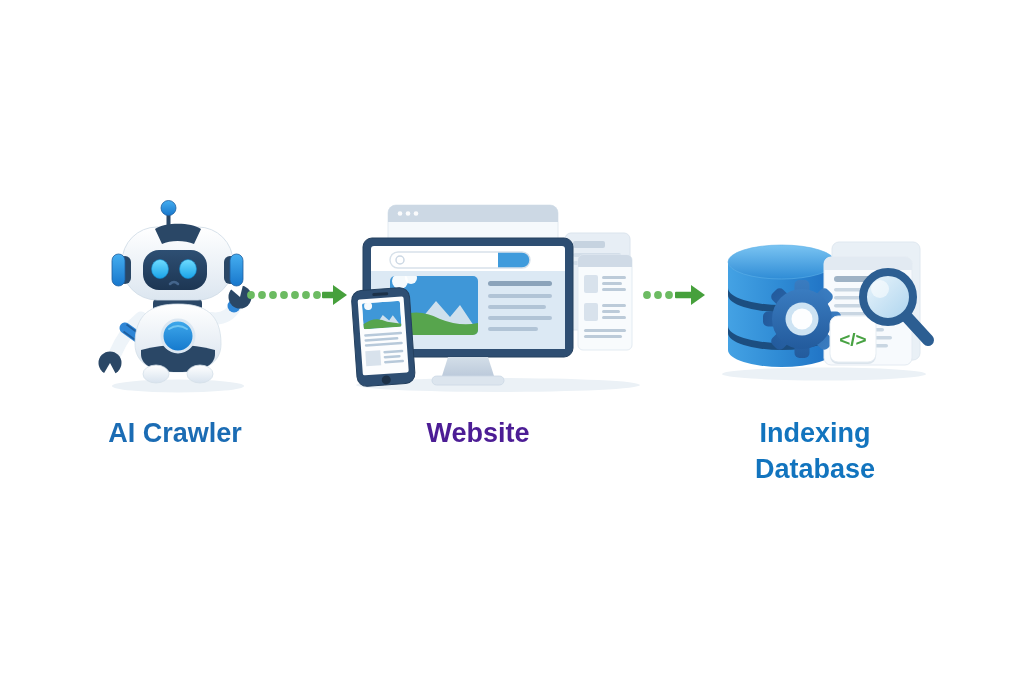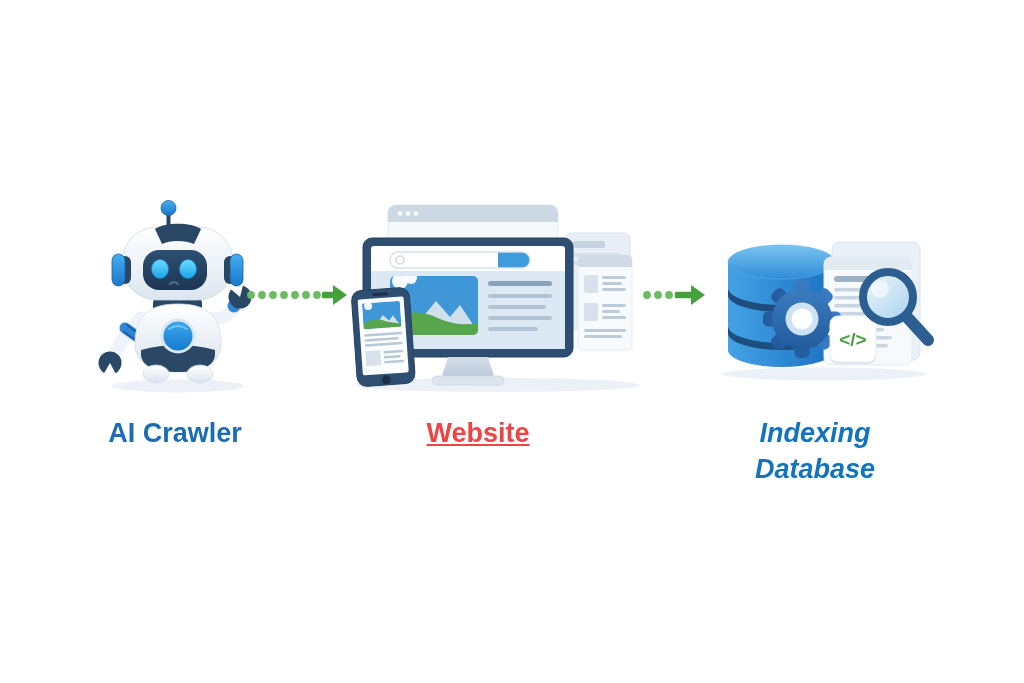--- a/index.html
+++ b/index.html
@@ -2,22 +2,22 @@
 <html><head>
 <meta charset="utf-8">
 <style>
   html,body{margin:0;padding:0;background:#ffffff;}
   .stage{position:relative;width:1024px;height:683px;background:#ffffff;overflow:hidden;
          font-family:"Liberation Sans",sans-serif;}
   .abs{position:absolute;}
   .node-label{position:absolute;top:415px;height:36px;line-height:36px;text-align:center;
               font-weight:700;font-size:27px;letter-spacing:0px;}
   .lbl-crawler{left:75px;width:200px;color:#1b6cb4;}
-  .lbl-website{left:388px;width:180px;color:#ef4444;text-decoration:underline;}
-  .lbl-database{left:705px;width:220px;color:#1274be;font-style:italic;}
+  .lbl-website{left:388px;width:180px;color:#4c1d95;}
+  .lbl-database{left:705px;width:220px;color:#1274be;}
 </style>
 </head>
 <body>
 
 <div class="stage">
 
   <svg class="abs" style="left:93px;top:198px" width="165" height="200" viewBox="0 0 165 200">
     <defs>
       <linearGradient id="gWhite" x1="0" y1="0" x2="0" y2="1">
         <stop offset="0" stop-color="#ffffff"></stop>

